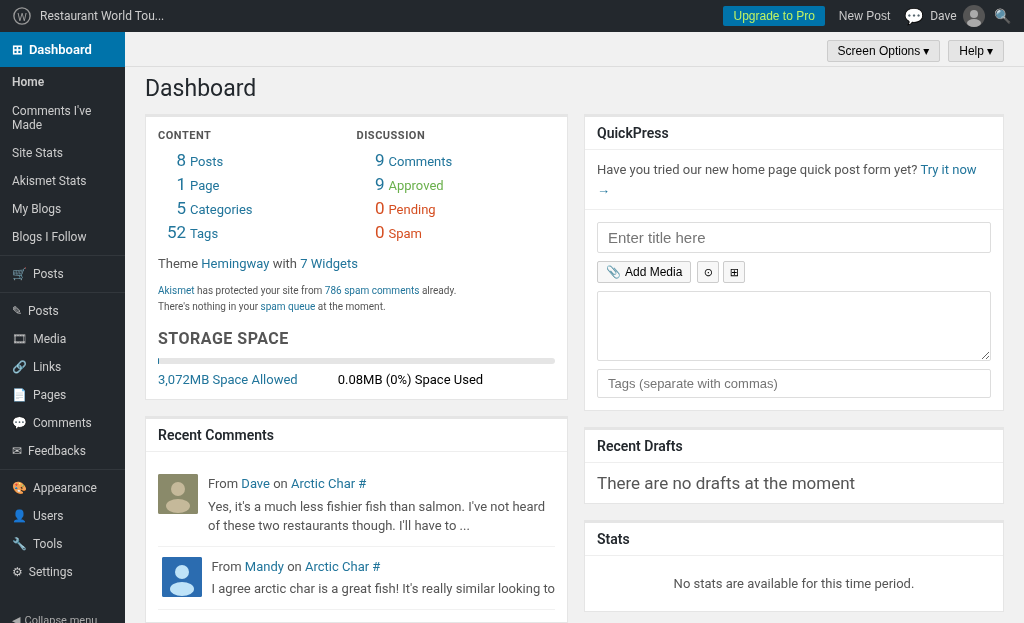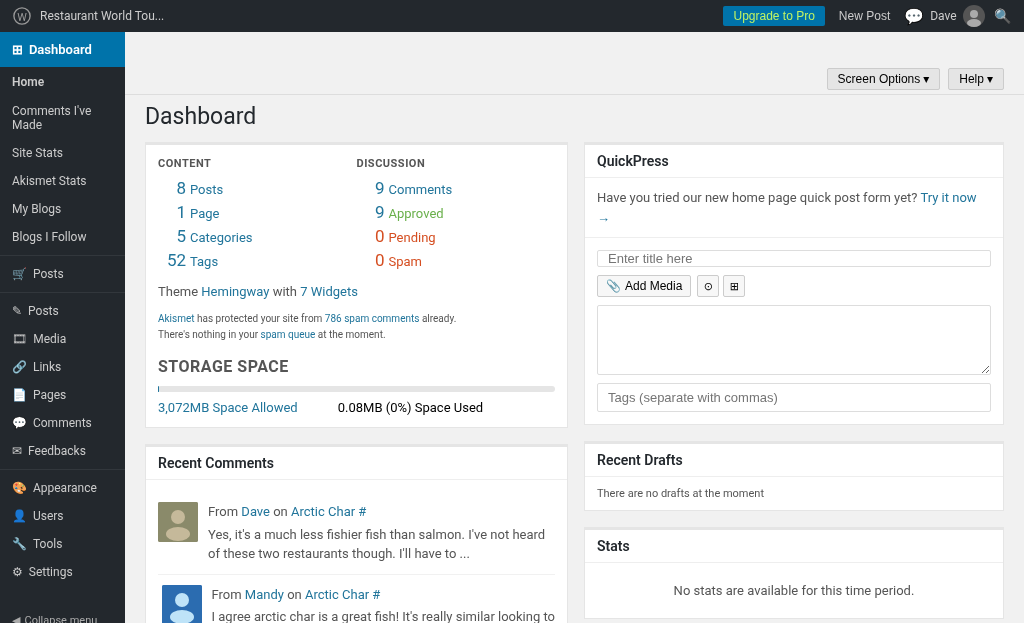--- a/index.html
+++ b/index.html
@@ -119,21 +119,20 @@
 
     
     #sub-header {
       background: #f1f1f1;
       padding: 8px 20px 4px;
       display: flex;
       align-items: center;
       justify-content: flex-end;
       gap: 8px;
       border-bottom: 1px solid #ddd;
-      margin-top: 28px;
     }
     .screen-options-btn, .help-btn {
       background: #e5e5e5;
       border: 1px solid #ccc;
       border-radius: 2px;
       padding: 3px 10px;
       font-size: 12px;
       cursor: pointer;
       display: flex;
       align-items: center;
@@ -282,24 +281,24 @@
       font-size: 13px;
       color: #555;
       padding: 10px 12px;
       border-bottom: 1px solid #eee;
       line-height: 1.5;
     }
     .qp-promo a { color: #21759b; text-decoration: none; }
     .qp-body { padding: 12px; display: flex; flex-direction: column; gap: 8px; }
     .qp-title-input {
       width: 100%;
-      padding: 0 10px;
+      padding: 6px 10px;
       border: 1px solid #ddd;
       border-radius: 2px;
-      font-size: 13px;
+      font-size: 15px;
       color: #aaa;
       outline: none;
     }
     .qp-toolbar {
       display: flex;
       align-items: center;
       gap: 6px;
     }
     .add-media-btn {
       background: #f7f7f7;
@@ -367,21 +366,21 @@
       color: #fff;
       border: none;
       border-radius: 2px;
       padding: 5px 14px;
       font-size: 13px;
       cursor: pointer;
       margin-left: auto;
     }
 
     
-    .no-drafts { color: #555; font-size: 11px; padding: 10px 12px; }
+    .no-drafts { color: #555; font-size: 17px; padding: 10px 12px; }
 
     
     .no-stats { color: #555; font-size: 13px; padding: 20px 12px; text-align: center; }
   </style>
 </head>
 <body>
 
 <div id="wpadminbar">
   <div class="wp-logo">
     <svg width="18" height="18" viewBox="0 0 20 20" fill="#999">

